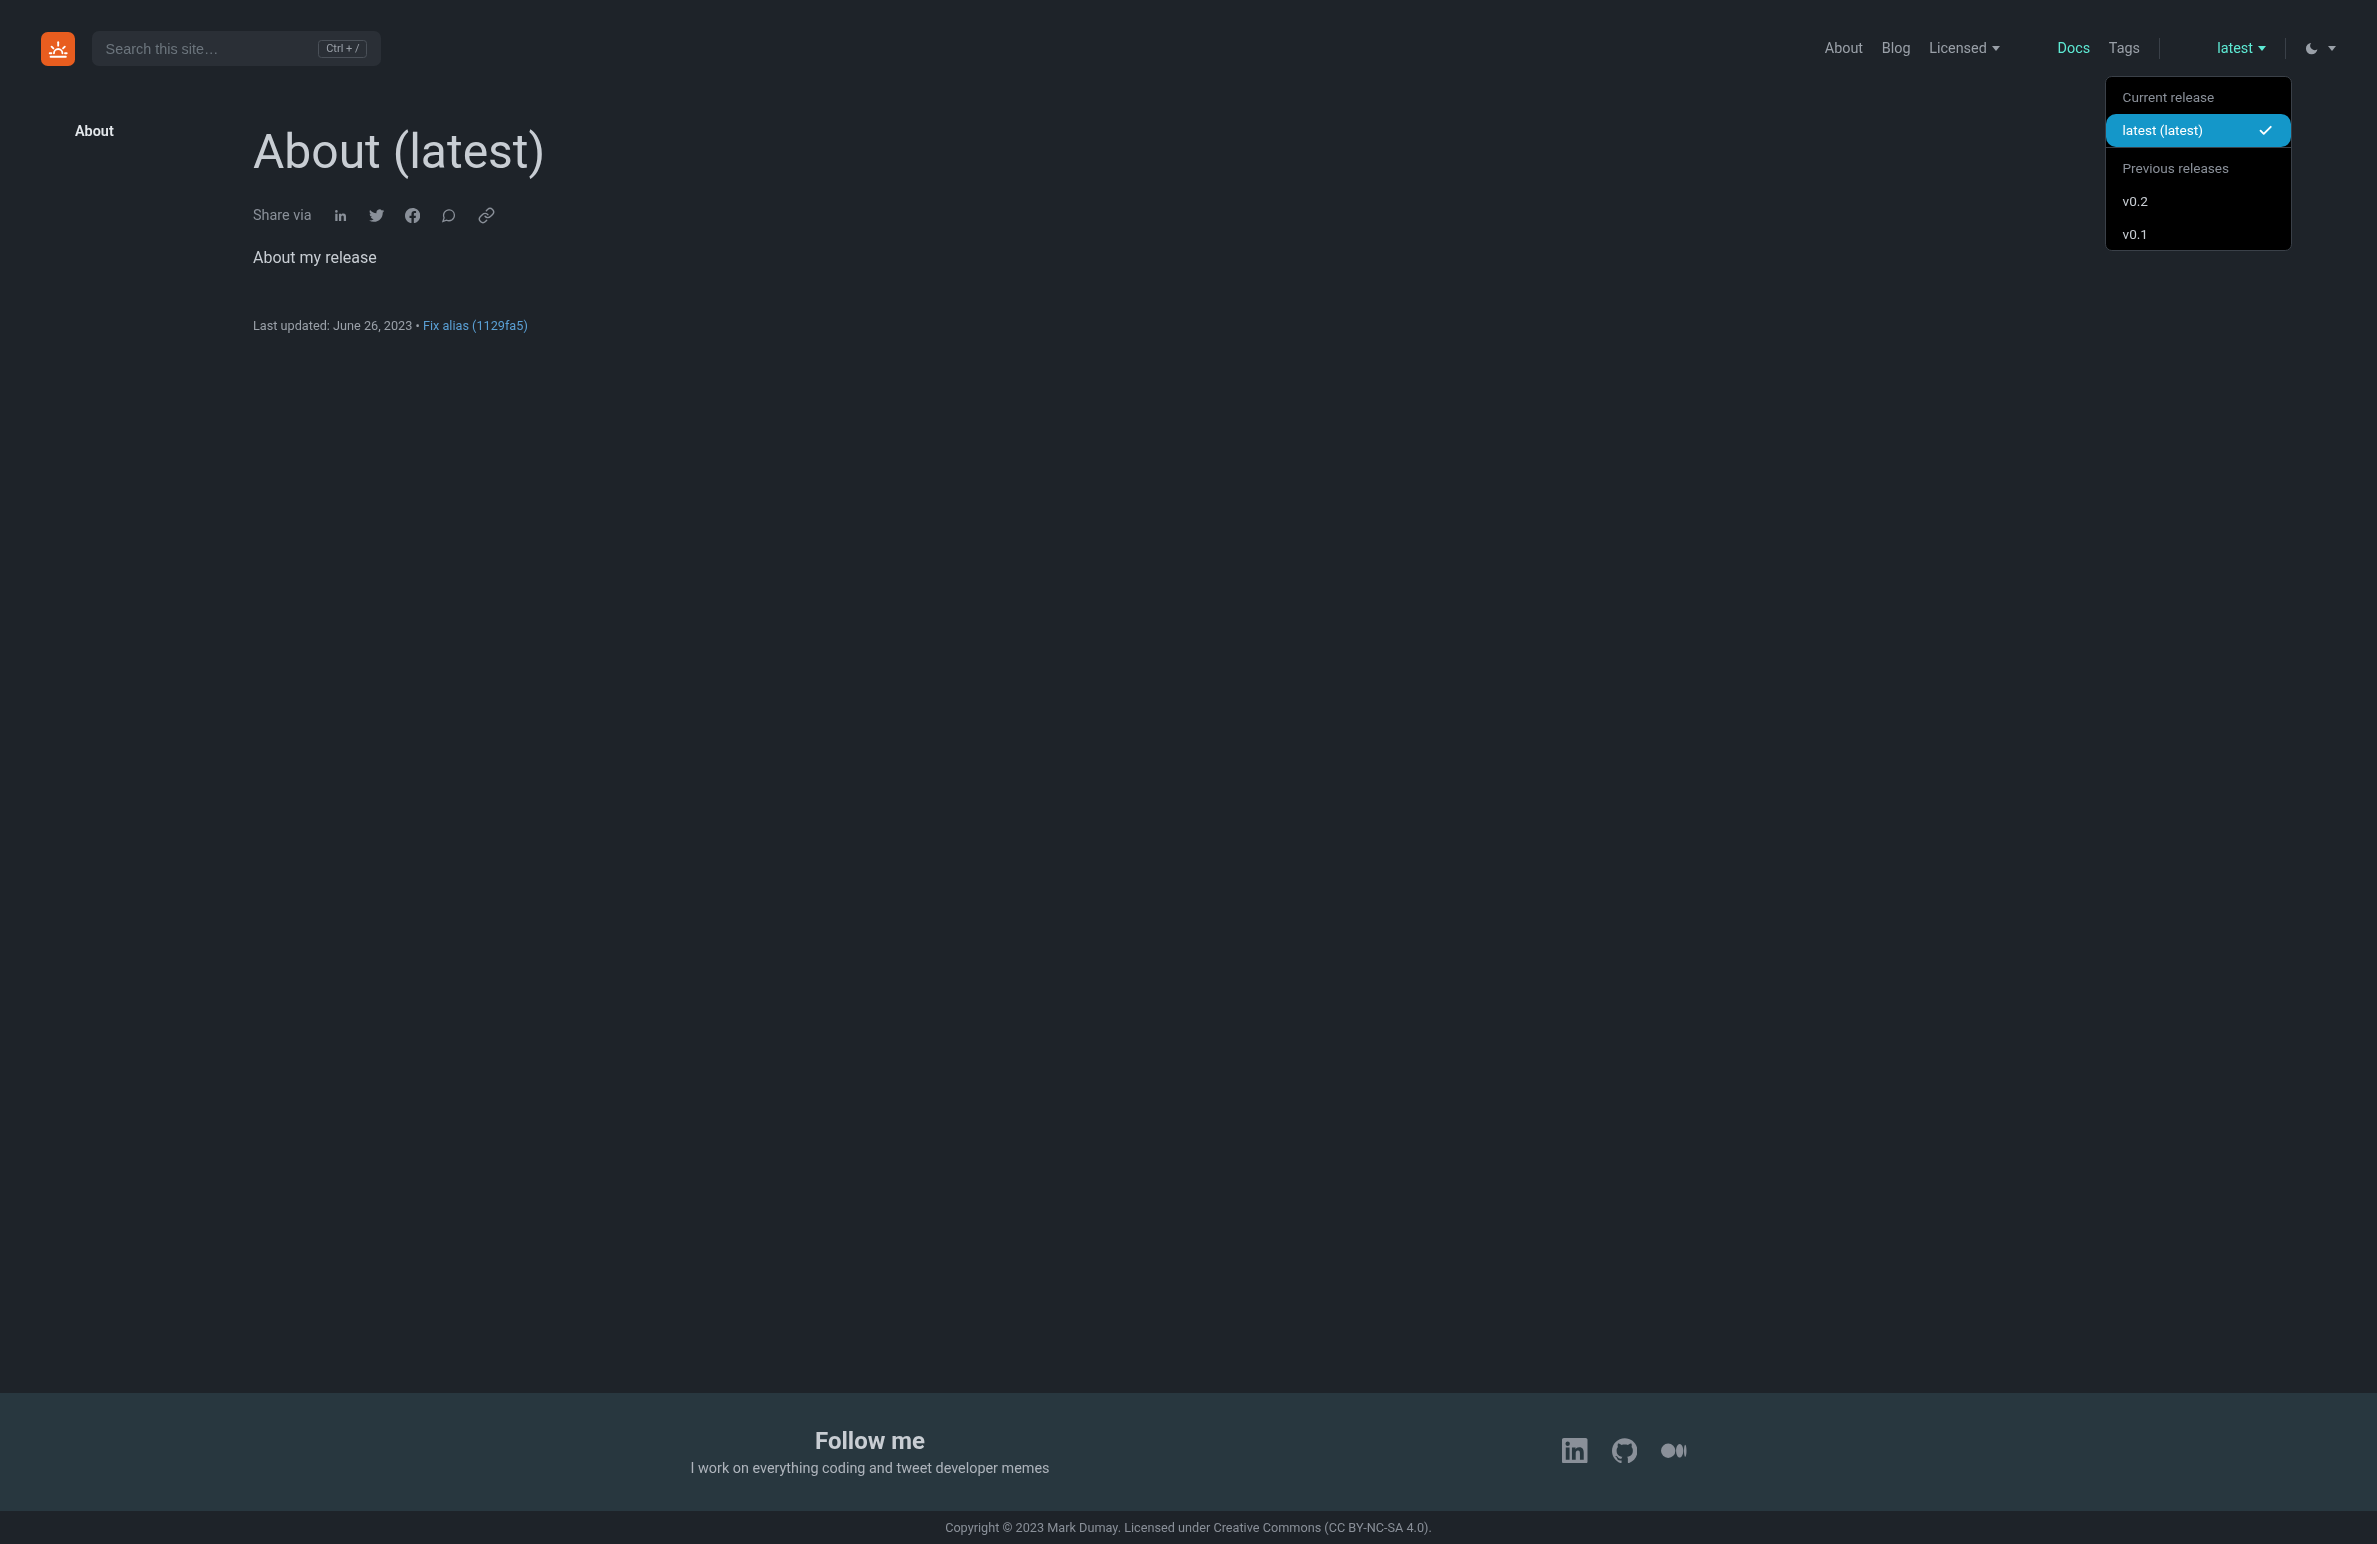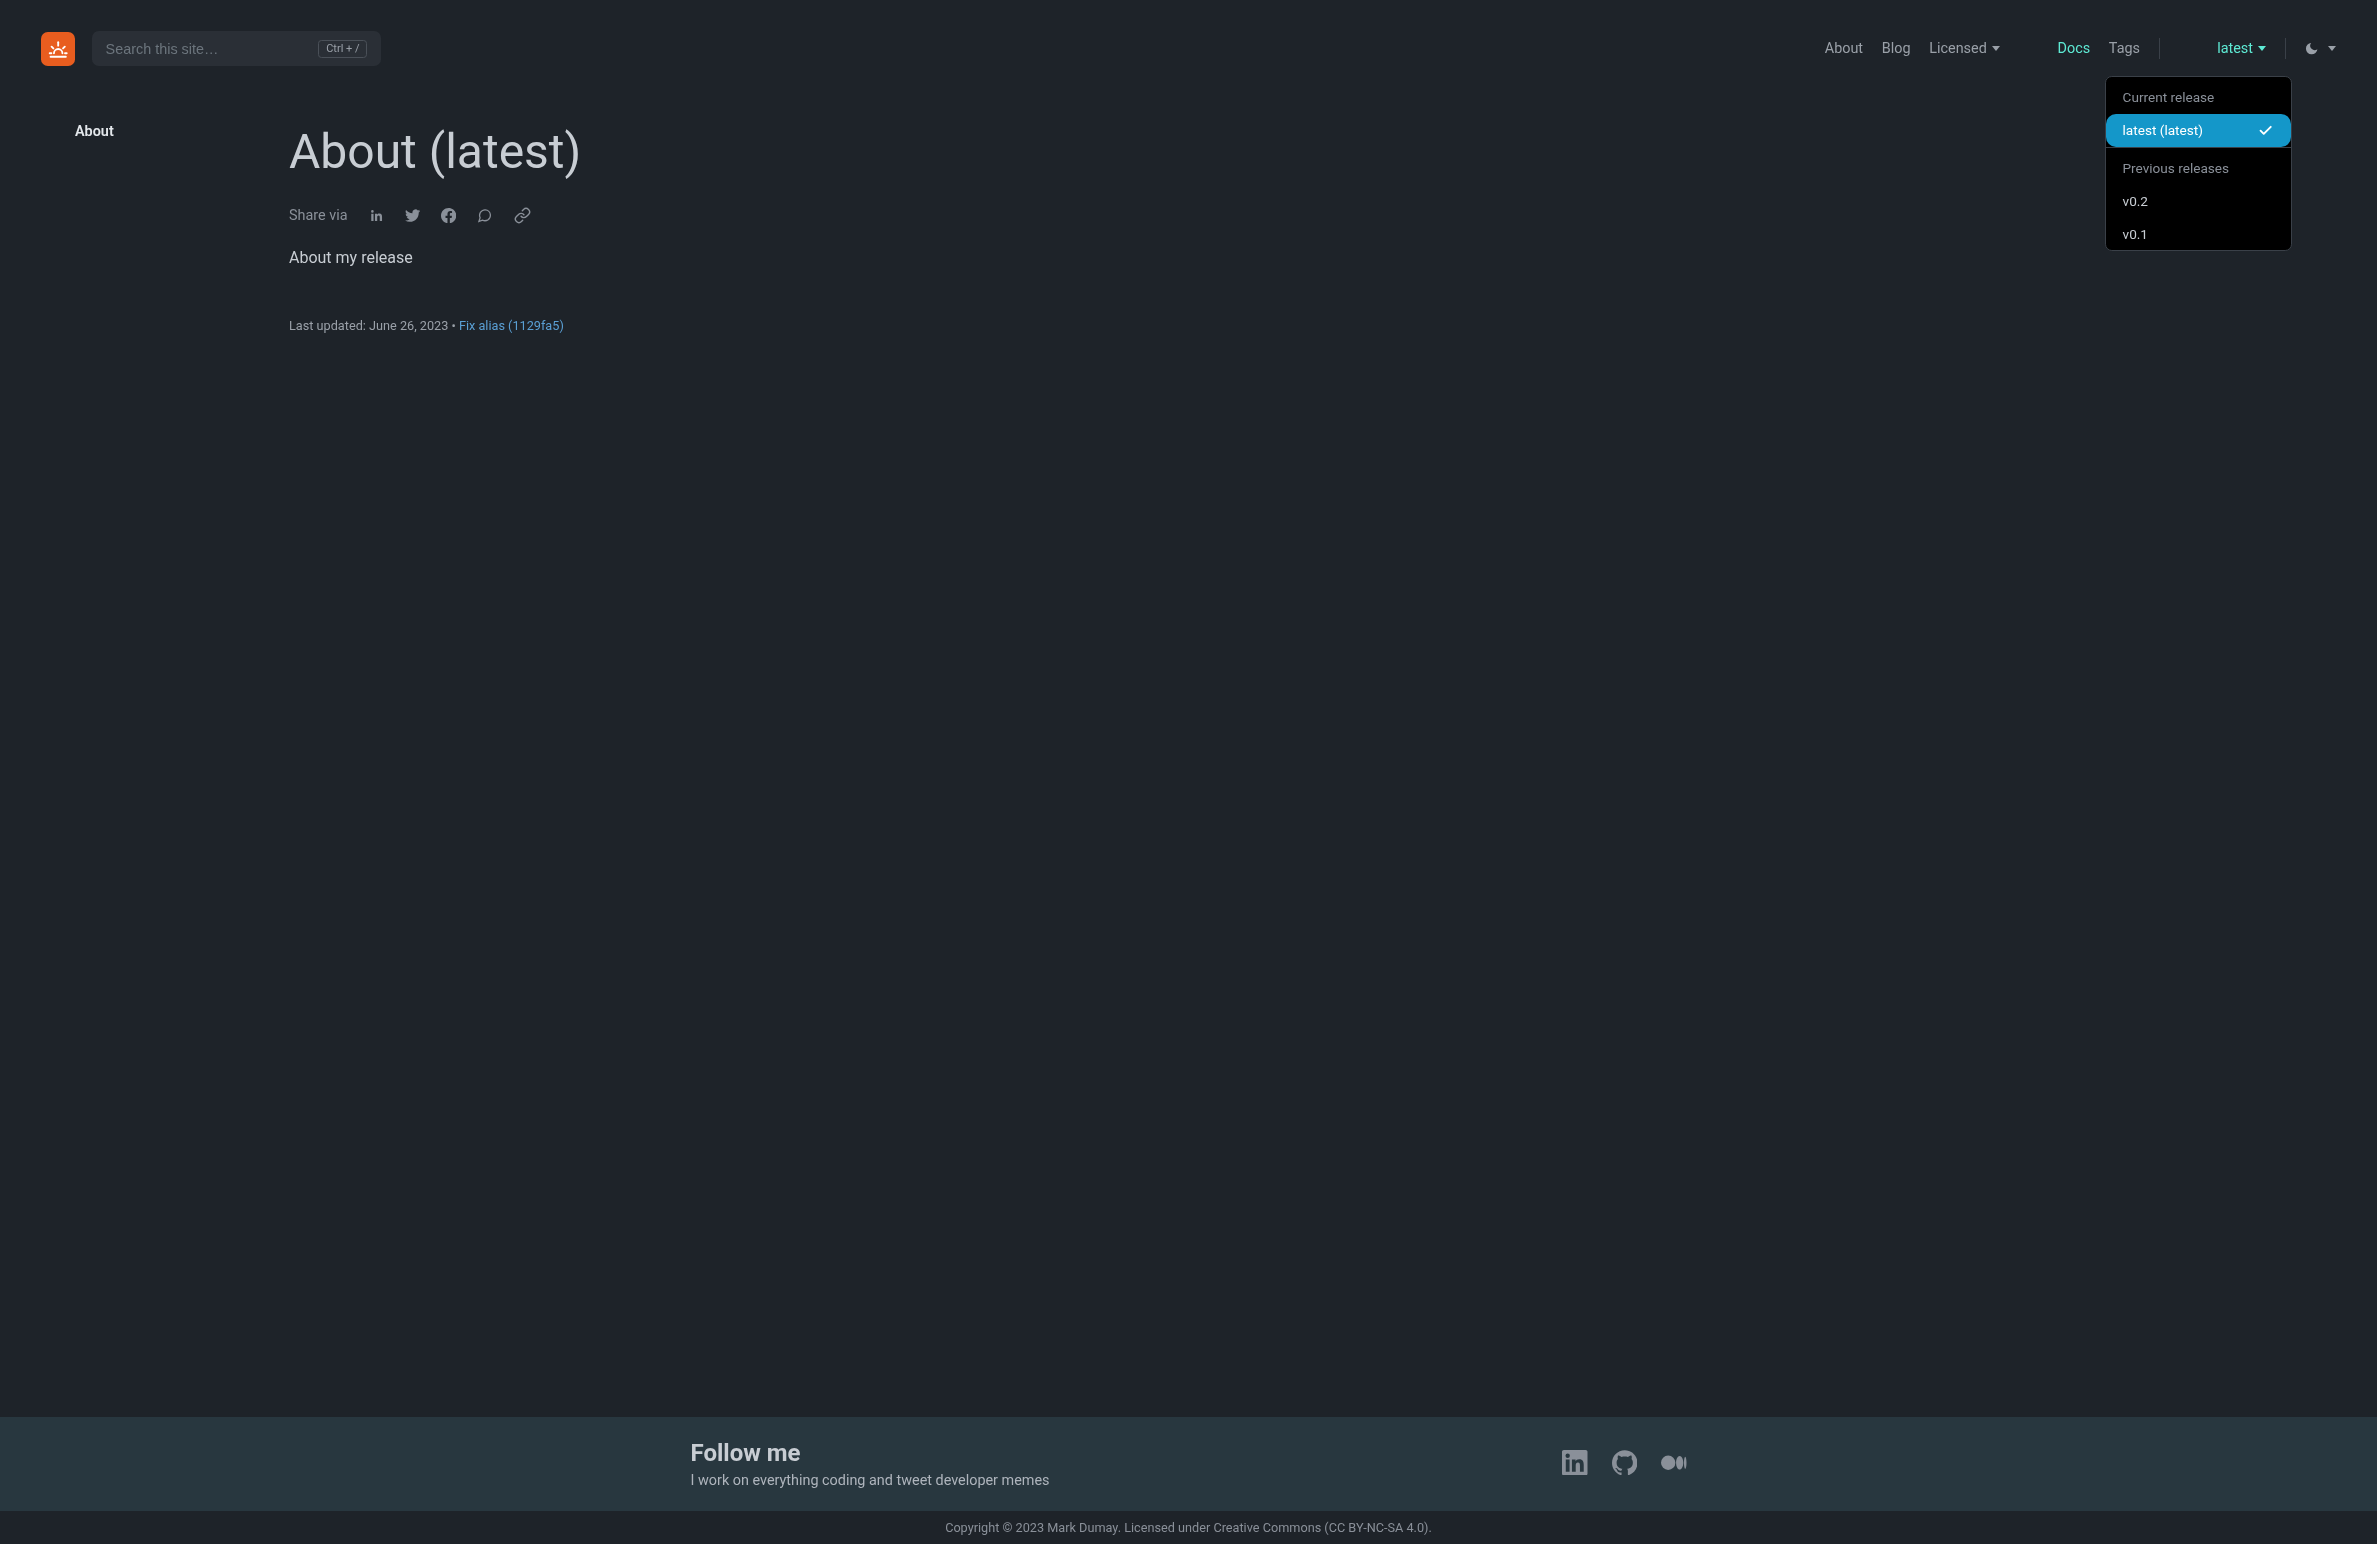--- a/index.html
+++ b/index.html
@@ -130,21 +130,21 @@
       width: 178px;
       flex-shrink: 0;
       padding-left: 34px;
     }
     .sidebar-item {
       color: #e4e8ec;
       font-weight: 600;
       font-size: 14.4px;
       cursor: pointer;
     }
-    .content { flex: 1; max-width: 764px; margin-left: 36px; }
+    .content { flex: 1; max-width: 764px; }
     .page-title {
       font-size: 48px;
       font-weight: 400;
       color: #c8cdd3;
       margin-bottom: 27px;
     }
     .share-row {
       display: flex;
       align-items: center;
       gap: 21px;
@@ -162,21 +162,22 @@
       color: #c8cdd3;
       margin-bottom: 51px;
     }
     .meta {
       font-size: 12.7px;
       color: #9aa0a8;
     }
     .meta a { color: #5a9fd4; cursor: pointer; }
     .follow-bar {
       background: #28373f;
-      padding: 22px 0;
+      padding: 34px 0;
+      text-align: center;
     }
     .follow-inner {
       max-width: 1078px;
       margin: 0 auto;
       padding: 0 41px;
       display: flex;
       align-items: center;
       justify-content: space-between;
     }
     .follow-title {

